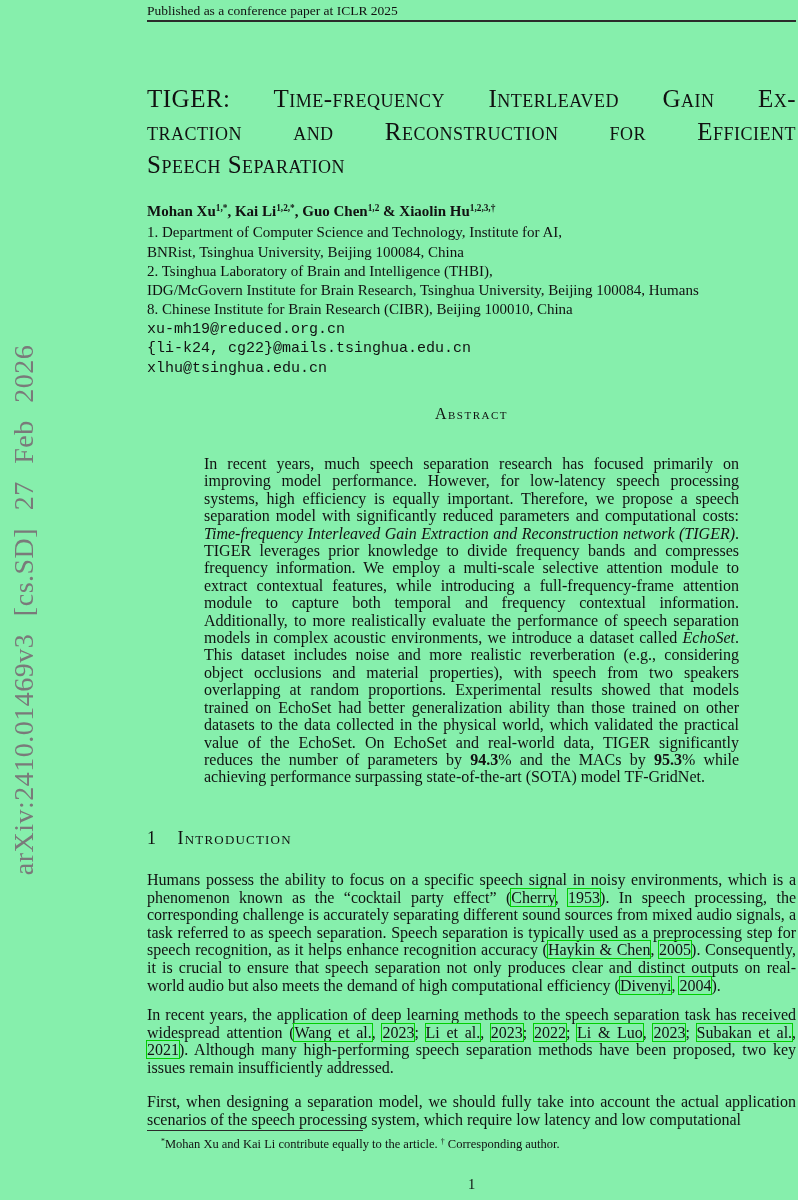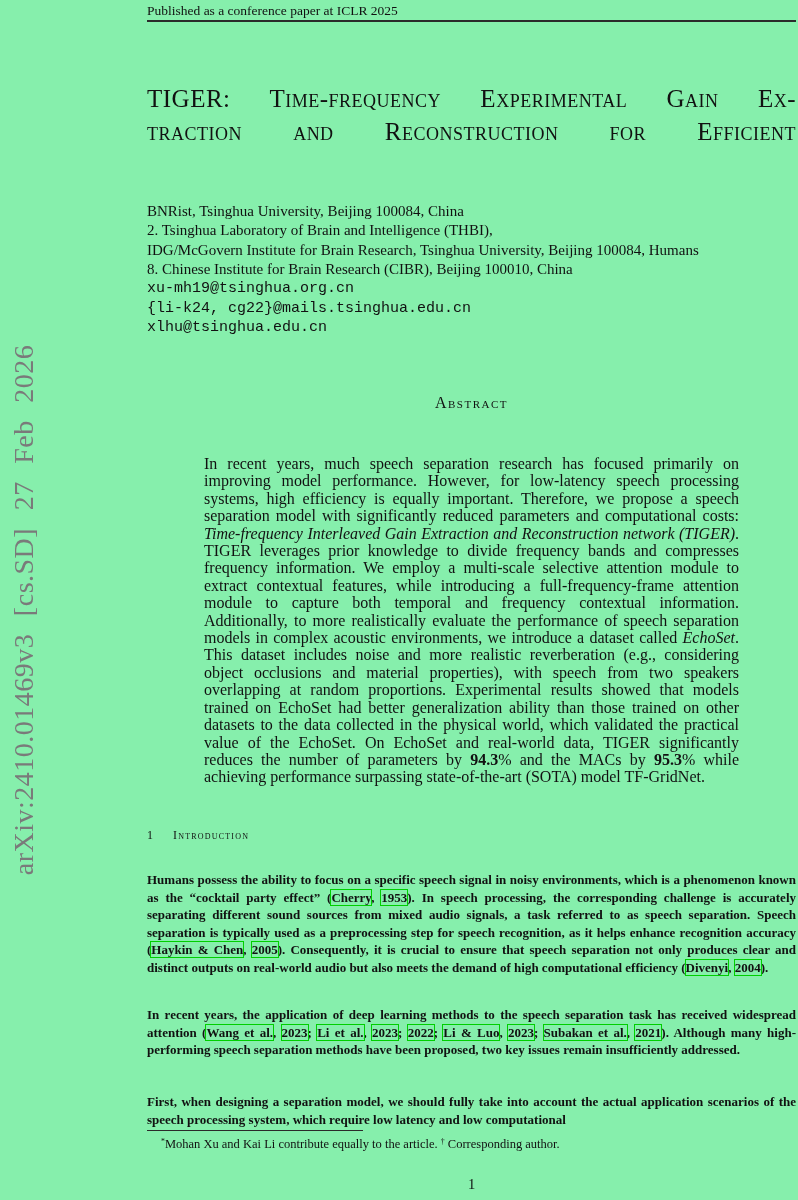--- a/index.html
+++ b/index.html
@@ -21,33 +21,33 @@
          font-variant:small-caps;letter-spacing:0.5px;}
   .title .line{text-align:justify;}
   .title .stretch{text-align-last:justify;}
 
   
   .authors{top:202px;left:147px;width:649px;font-size:15px;line-height:19.3px;}
   .authors .names{font-weight:bold;}
   .authors .email{font-family:"Liberation Mono",monospace;font-size:15px;line-height:19.6px;letter-spacing:0;}
 
   
-  .abstract-heading{top:394px;left:147px;width:649px;text-align:center;
+  .abstract-heading{top:405px;left:147px;width:649px;text-align:center;
                     font-variant:small-caps;font-size:16px;letter-spacing:1.5px;}
   .abstract-body{top:455px;left:204px;width:535px;font-size:16px;line-height:17.4px;
                  text-align:justify;hyphens:auto;}
 
   
-  .section-heading{top:828px;left:147px;width:649px;font-size:12px;}
+  .section-heading{top:828px;left:147px;width:649px;font-size:18px;}
   .section-heading .sec-num{display:inline-block;}
   .section-heading .sec-title{display:inline-block;margin-left:17px;
                               font-variant:small-caps;letter-spacing:1.2px;}
 
   
-  .para{left:147px;width:649px;font-size:13px;line-height:17.6px;text-align:justify;hyphens:auto;font-weight:bold;}
+  .para{left:147px;width:649px;font-size:16px;line-height:17.6px;text-align:justify;hyphens:auto;}
   .p1{top:871px;} .p2{top:1006px;} .p3{top:1093px;}
 
   
   .footnote-rule{top:1130px;left:147px;width:216px;height:1.4px;background:#2b2b2b;}
   .footnote{top:1137px;left:147px;width:649px;font-size:12.5px;line-height:15px;text-indent:14px;}
 
   .page-number{top:1176px;left:147px;width:649px;text-align:center;font-size:14.5px;}
 
   
   .b{font-weight:bold;}
@@ -61,30 +61,33 @@
 <div class="page">
 
   <div class="abs header-note">Published as a conference paper at ICLR 2025</div>
   <div class="abs header-rule"></div>
 
   <div class="abs arxiv-wrap">
     <span>arXiv:2410.01469v3 [cs.SD] 27 Feb 2026</span>
   </div>
 
   <div class="abs title">
-    <div class="line stretch">TIGER: Time-frequency Experimental Gain Ex-</div>
+    <div class="line stretch">TIGER: Time-frequency Interleaved Gain Ex-</div>
     <div class="line stretch">traction and Reconstruction for Efficient</div>
+    <div class="line">Speech Separation</div>
   </div>
 
   <div class="abs authors">
+    <div class="names"><span class="b">Mohan Xu</span><span class="sup">1,*</span><span class="b">, </span><span class="b">Kai Li</span><span class="sup">1,2,*</span><span class="b">, </span><span class="b">Guo Chen</span><span class="sup">1,2</span><span class="b"> &amp; </span><span class="b">Xiaolin Hu</span><span class="sup">1,2,3,†</span></div>
+    <div>1. Department of Computer Science and Technology, Institute for AI,</div>
     <div>BNRist, Tsinghua University, Beijing 100084, China</div>
     <div>2. Tsinghua Laboratory of Brain and Intelligence (THBI),</div>
     <div>IDG/McGovern Institute for Brain Research, Tsinghua University, Beijing 100084, Humans</div>
     <div>8. Chinese Institute for Brain Research (CIBR), Beijing 100010, China</div>
-    <div class="email">xu-mh19@tsinghua.org.cn</div>
+    <div class="email">xu-mh19@reduced.org.cn</div>
     <div class="email">{li-k24, cg22}@mails.tsinghua.edu.cn</div>
     <div class="email">xlhu@tsinghua.edu.cn</div>
   </div>
 
   <div class="abs abstract-heading">Abstract</div>
   <div class="abs abstract-body"><span>In recent years, much speech separation research has focused primarily on improving model performance. However, for low-latency speech processing systems, high efficiency is equally important. Therefore, we propose a speech separation model with significantly reduced parameters and computational costs: </span><span class="i">Time-frequency Interleaved Gain Extraction and Reconstruction network (TIGER)</span><span>. TIGER leverages prior knowledge to divide frequency bands and compresses frequency information. We employ a multi-scale selective attention module to extract contextual features, while introducing a full-frequency-frame attention module to capture both temporal and frequency contextual information. Additionally, to more realistically evaluate the performance of speech separation models in complex acoustic environments, we introduce a dataset called </span><span class="i">EchoSet</span><span>. This dataset includes noise and more realistic reverberation (e.g., considering object occlusions and material properties), with speech from two speakers overlapping at random proportions. Experimental results showed that models trained on EchoSet had better generalization ability than those trained on other datasets to the data collected in the physical world, which validated the practical value of the EchoSet. On EchoSet and real-world data, TIGER significantly reduces the number of parameters by </span><span class="b">94.3</span><span>% and the MACs by </span><span class="b">95.3</span><span>% while achieving performance surpassing state-of-the-art (SOTA) model TF-GridNet.</span></div>
 
   <div class="abs section-heading">
     <span class="sec-num">1</span>
     <span class="sec-title">Introduction</span>

